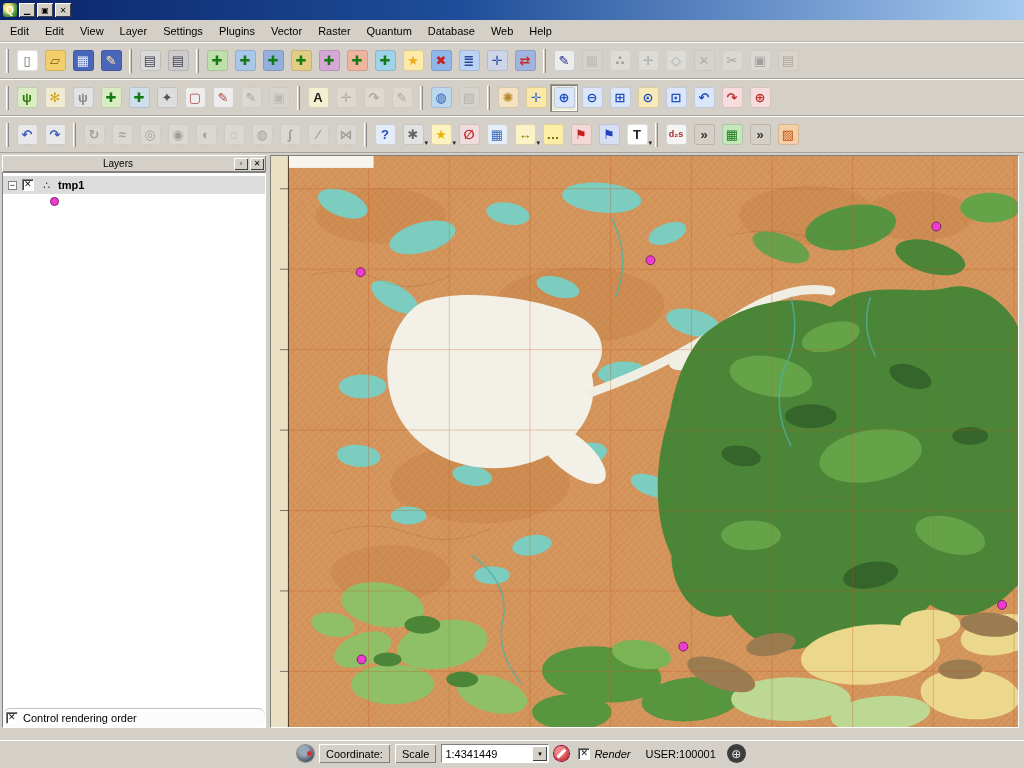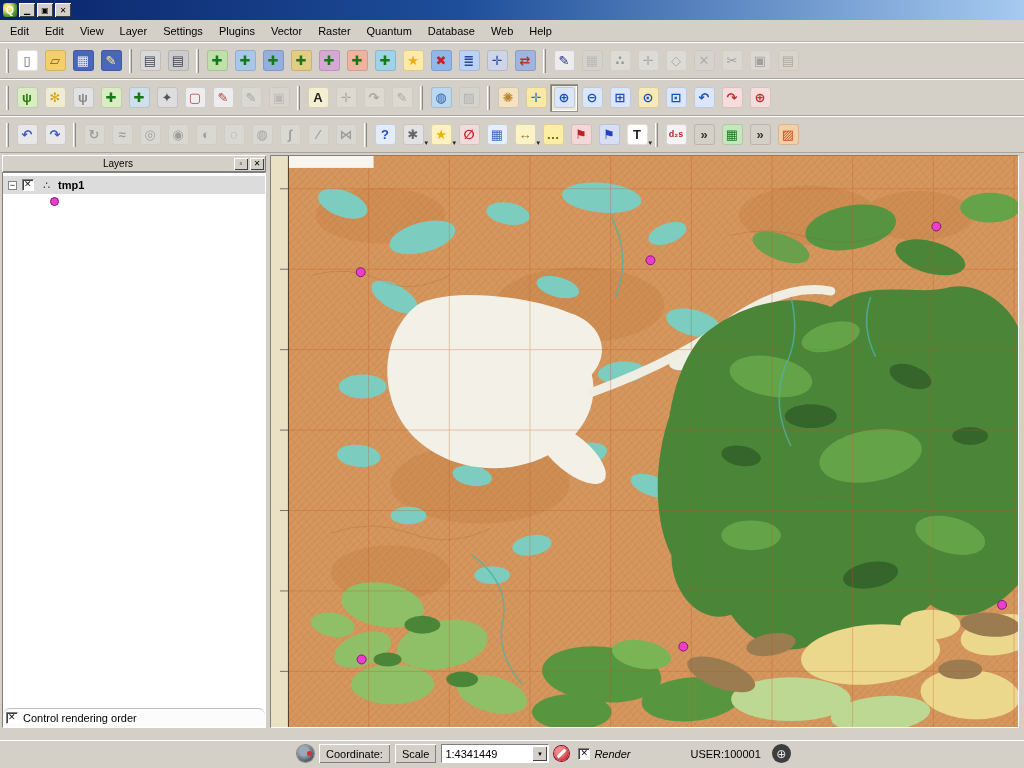--- a/index.html
+++ b/index.html
@@ -80,21 +80,21 @@
   .sb-combo { height:19px; width:108px; background:#fff; border:1px solid; border-color:#808080 #fff #fff #808080;
     display:flex; align-items:center; flex:none; }
   .sb-combo-val { flex:1; padding:0 3px; }
   .sb-combo-btn { width:15px; height:15px; margin-right:1px; background:#d4d0c8;
     box-shadow: inset 1px 1px 0 #fff, inset -1px -1px 0 #404040;
     font-size:6px; display:flex; align-items:center; justify-content:center; }
   .sb-stop { width:15px; height:15px; border-radius:50%; background:radial-gradient(circle at 38% 35%, #f08a8a 0 25%, #c02828 80%);
     position:relative; flex:none; box-shadow:0 0 0 1px #903; }
   .sb-stop::after { content:""; position:absolute; left:2px; right:2px; top:6px; height:3px; background:#fff; transform:rotate(-45deg); }
   .sb-render { display:flex; align-items:center; gap:4px; padding:0 4px; flex:none;font-style:italic; }
-  .sb-crs-text { padding:2px 6px; flex:none;margin-left:45px; }
+  .sb-crs-text { padding:2px 6px; flex:none; }
   .sb-crs { width:19px; height:19px; border-radius:50%; background:#3d3d3d; color:#e8e8e8;
     font-size:12px; display:flex; align-items:center; justify-content:center; flex:none; }
   .bottom-fill { height:2px; background:#d4d0c8; }
 </style>
 </head>
 <body>
 
 <div class="titlebar">
   <span class="app-icon">Q</span>
   <span class="win-btn">▁</span>

